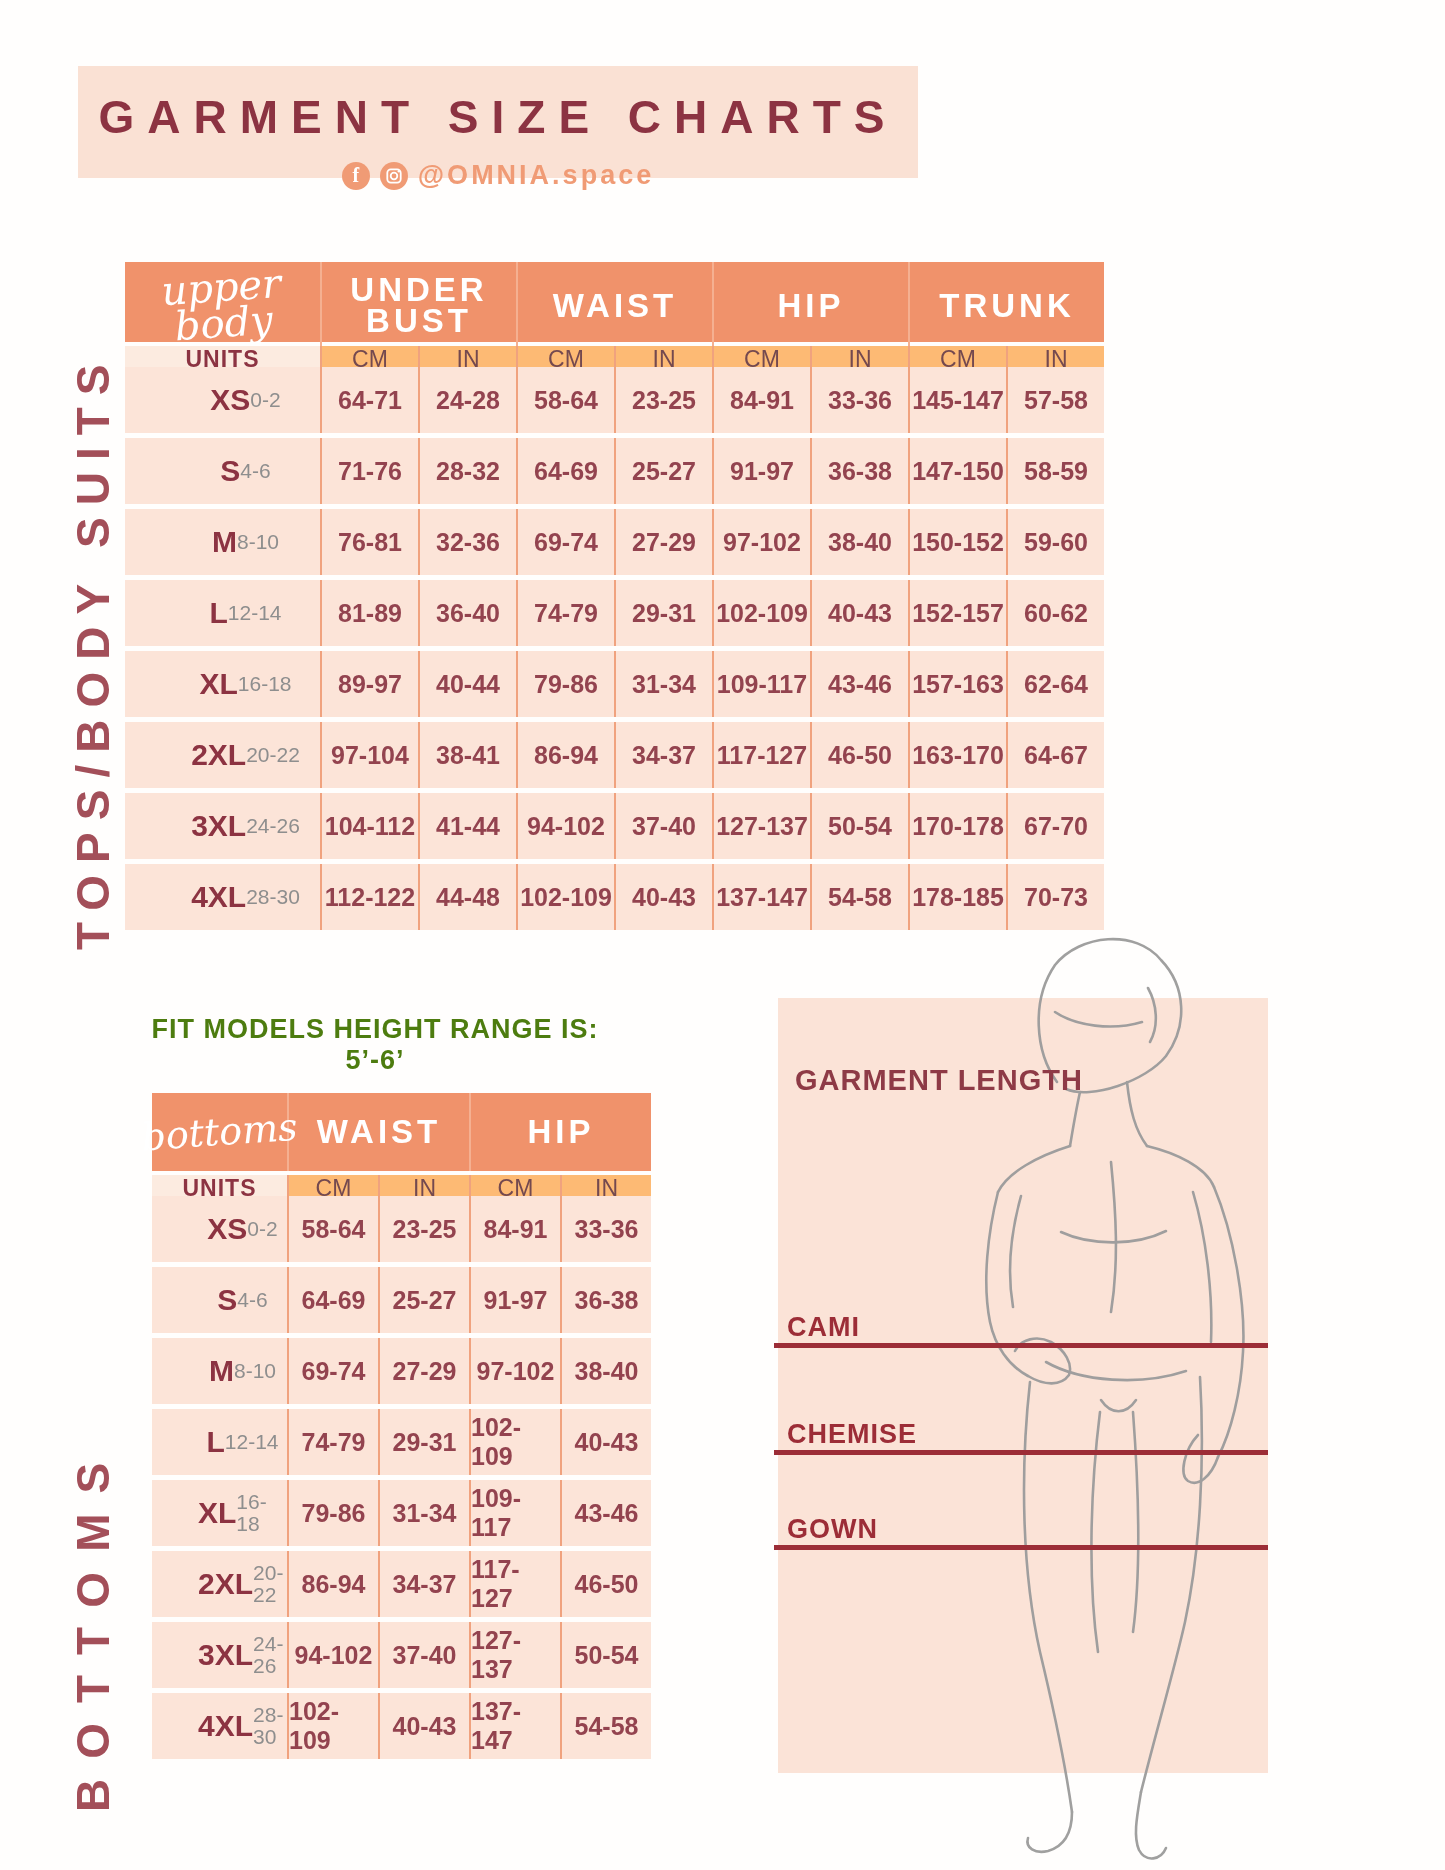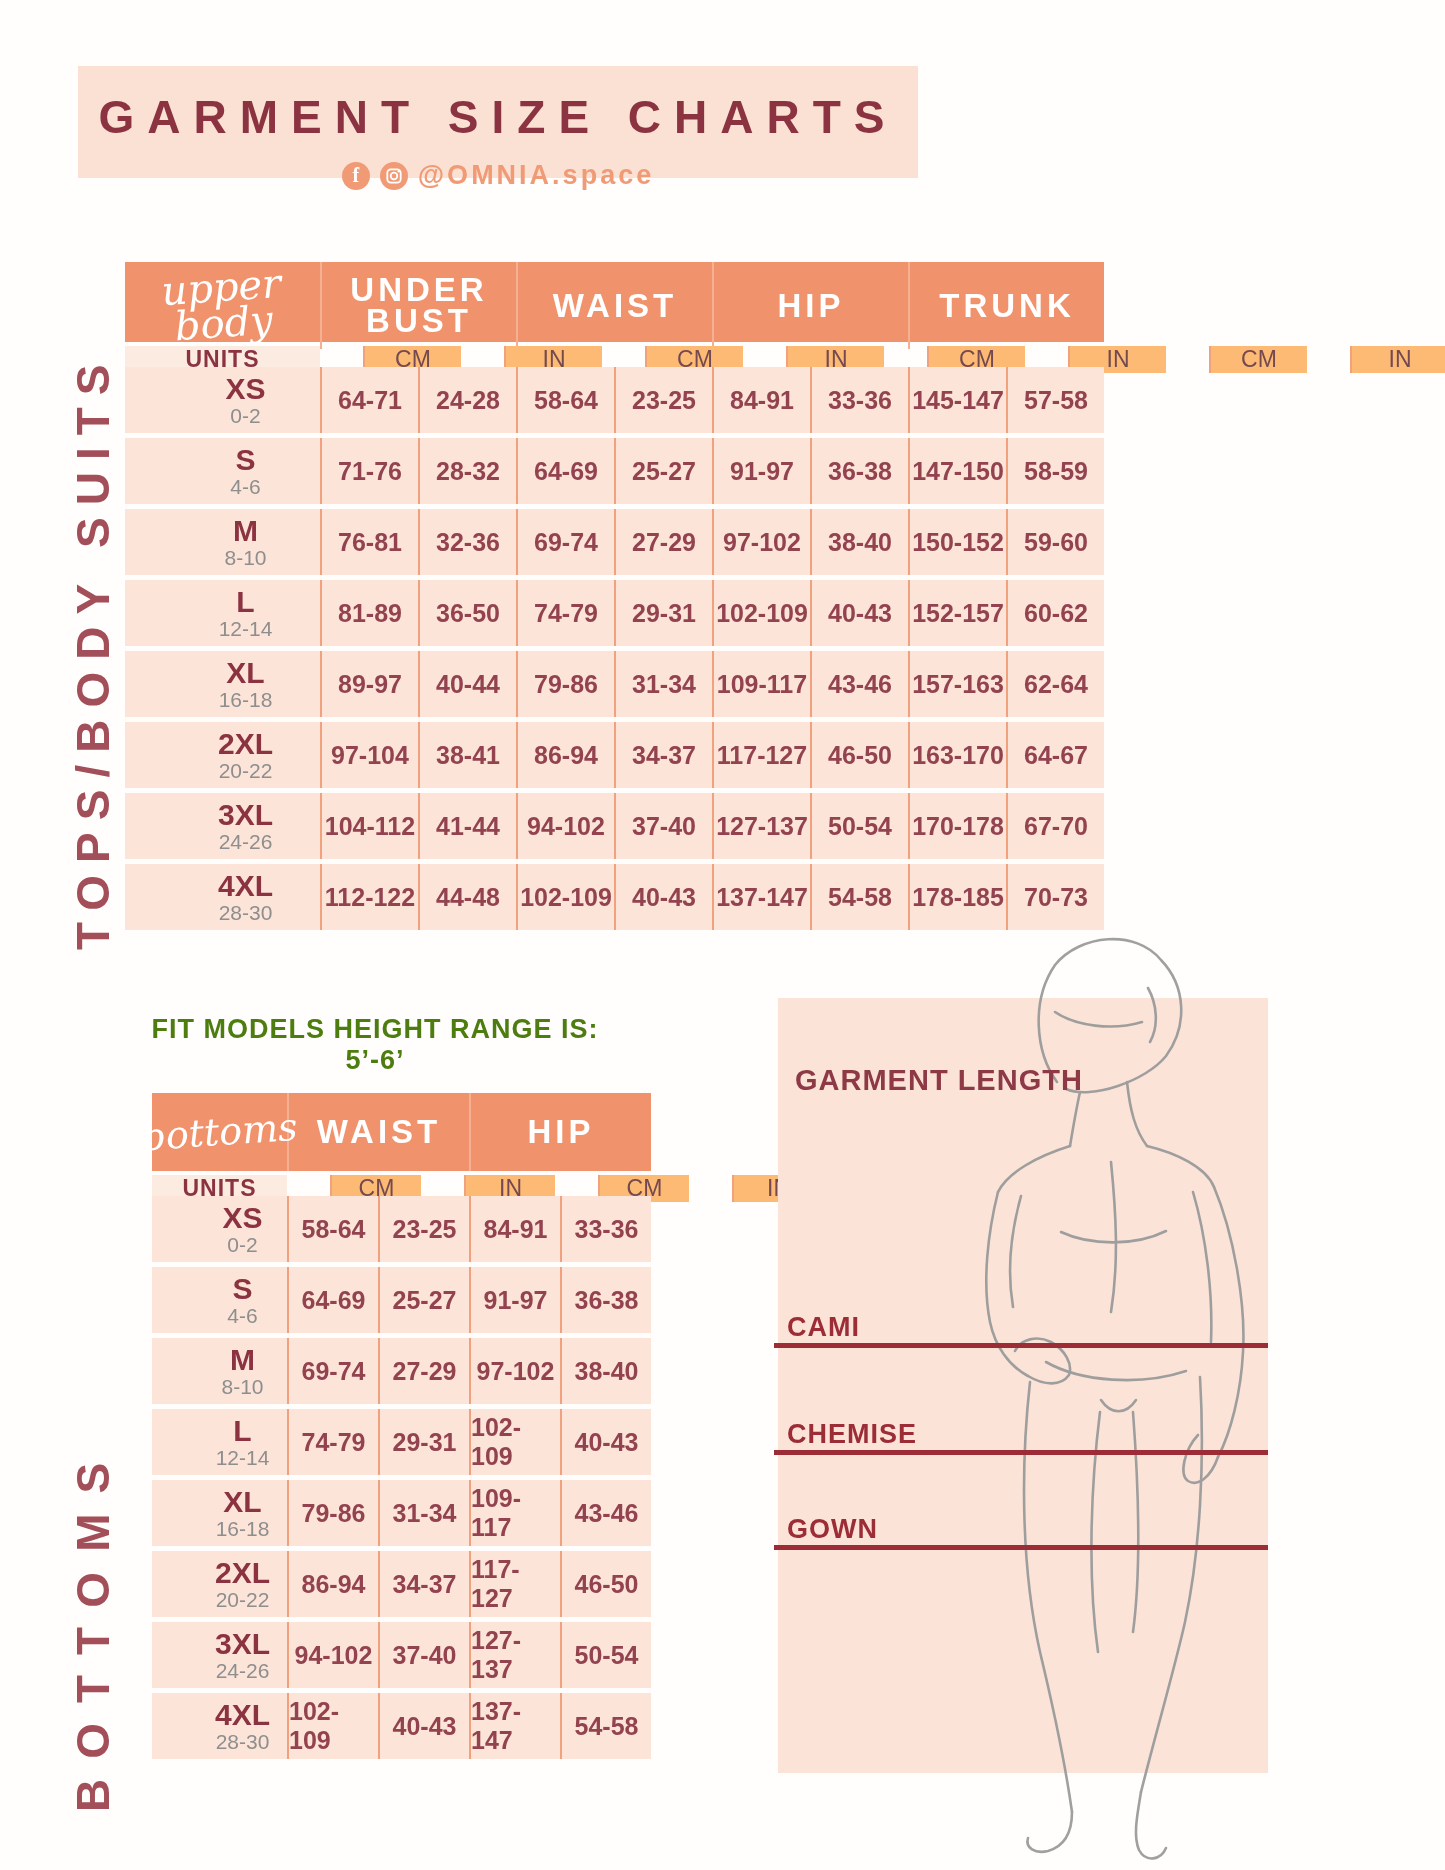--- a/index.html
+++ b/index.html
@@ -36,28 +36,28 @@
   #tops-table .thead{height:80px;}
   #bottoms-table .thead{height:78px;}
   .group-cell{display:flex;align-items:center;justify-content:center;text-align:center;
               font-weight:bold;font-size:33px;letter-spacing:4px;line-height:0.95;
               border-left:2px solid #f5b091;padding:12px 4px;}
   .script-label{display:flex;align-items:center;justify-content:center;text-align:center;
                 font-family:"DejaVu Serif","Liberation Serif",serif;font-style:italic;
                 font-size:40px;line-height:0.9;transform:rotate(-4deg);}
   #bottoms-table .script-label{font-size:38px;}
 
-  .units{height:16px;margin-top:4px;gap:43px;}
+  .units{height:16px;margin-top:4px;}
   .units-label{background:#fcebe0;display:flex;align-items:center;justify-content:center;
                font-weight:bold;font-size:23px;color:#8c3342;letter-spacing:1px;}
   .unit-cell{background:#fdba74;display:flex;align-items:center;justify-content:center;
              font-size:23px;color:#74494f;border-left:2px solid #f0a27e;}
 
   .data-row{height:66px;margin-top:5px;}
-  .size-cell{background:#fce4d8;display:flex;flex-direction:column;align-items:center;
+  .size-cell{background:#fce4d8;display:flex;flex-direction:row;align-items:center;
              justify-content:center;line-height:1.05;padding-left:46px;}
   .size-name{font-weight:bold;font-size:30px;color:#8c3342;}
   .size-range{font-size:21px;color:#8e8e8e;}
   .val-cell{background:#fce4d8;display:flex;align-items:center;justify-content:center;
             font-weight:bold;font-size:25px;color:#93434f;border-left:2px solid #f0a27e;}
 
   
   .fit-note{position:absolute;left:125px;top:1014px;width:500px;text-align:center;
             font-weight:bold;font-size:27px;color:#4d7c0f;letter-spacing:1px;}
 
@@ -155,21 +155,21 @@
         <div class="val-cell">38-40</div>
         <div class="val-cell">150-152</div>
         <div class="val-cell">59-60</div>
       </div>
       <div class="trow data-row">
         <div class="size-cell">
           <div class="size-name">L</div>
           <div class="size-range">12-14</div>
         </div>
         <div class="val-cell">81-89</div>
-        <div class="val-cell">36-50</div>
+        <div class="val-cell">36-40</div>
         <div class="val-cell">74-79</div>
         <div class="val-cell">29-31</div>
         <div class="val-cell">102-109</div>
         <div class="val-cell">40-43</div>
         <div class="val-cell">152-157</div>
         <div class="val-cell">60-62</div>
       </div>
       <div class="trow data-row">
         <div class="size-cell">
           <div class="size-name">XL</div>

